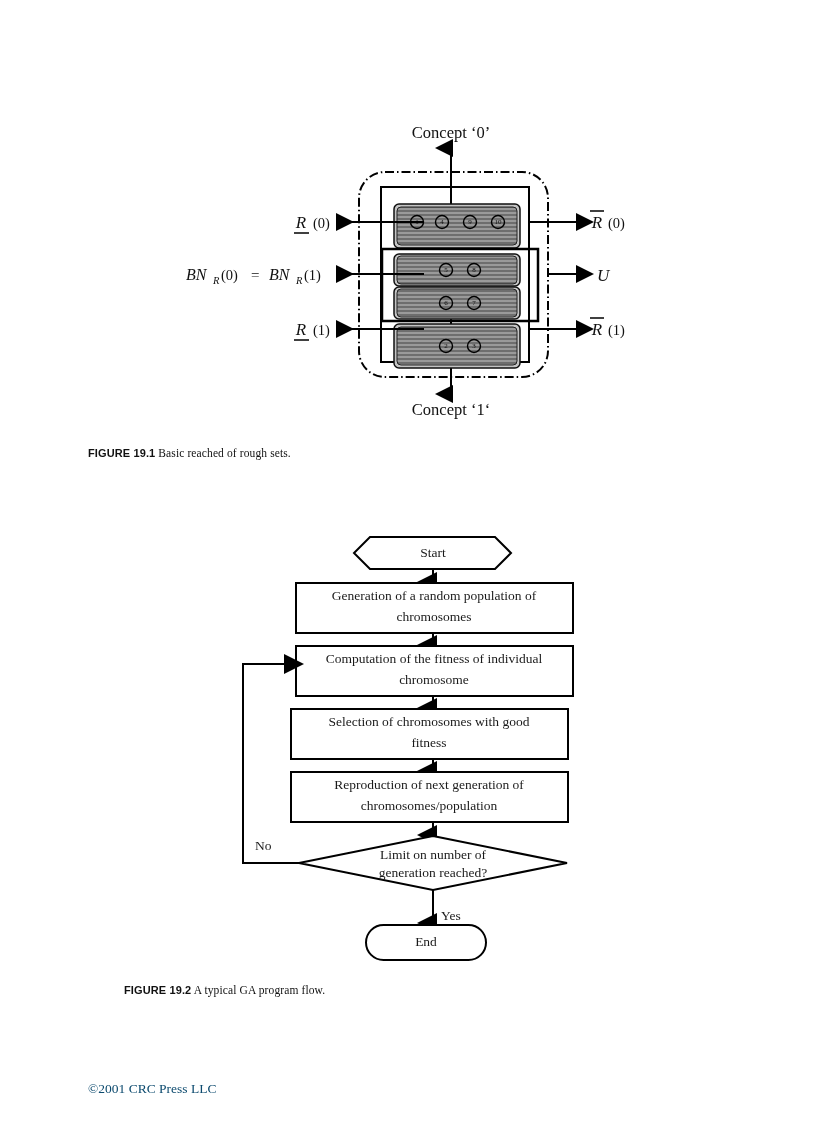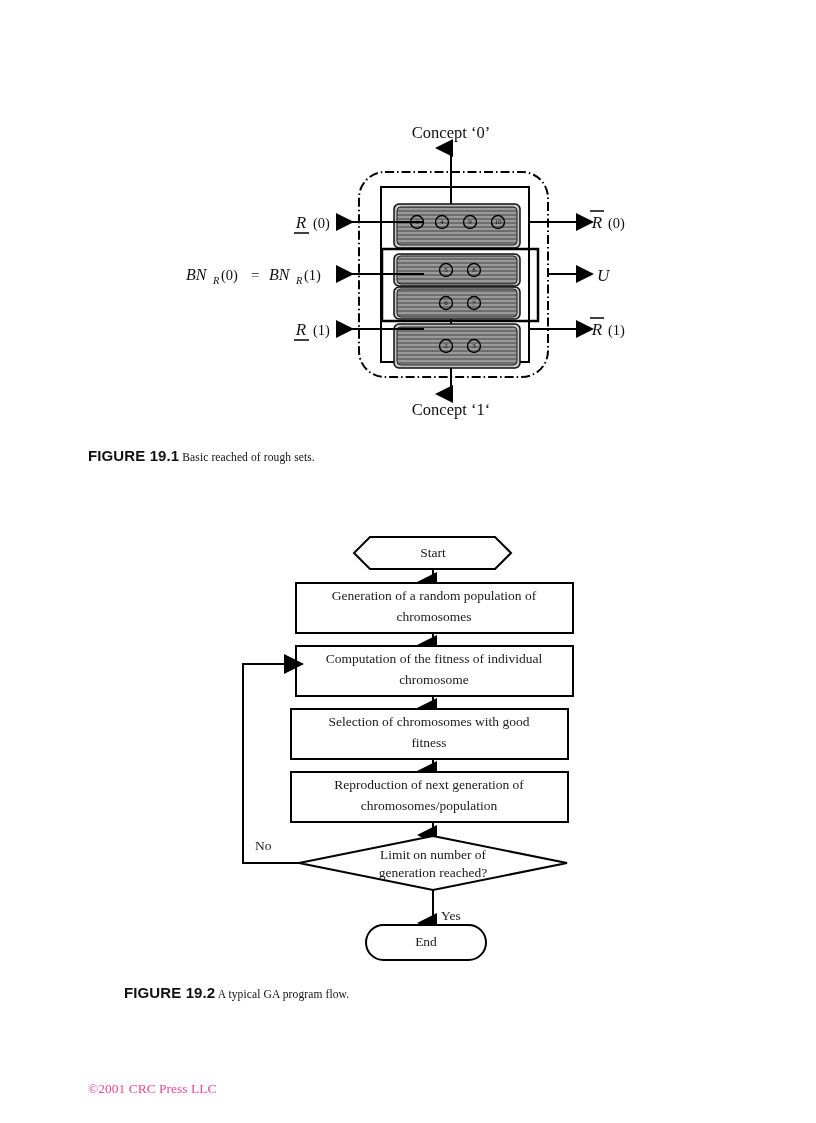--- a/index.html
+++ b/index.html
@@ -29,32 +29,32 @@
   .cap {
     position: absolute;
     font-family: "Liberation Serif", serif;
     font-size: 11.5px;
     color: #111;
     letter-spacing: 0.01em;
   }
   .cap .capnum {
     font-family: "Liberation Sans", sans-serif;
     font-weight: bold;
-    font-size: 15px;
+    font-size: 11px;
   }
   #cap1 { left: 88px; top: 447px; }
   #cap2 { left: 88px; top: 984px; padding-left: 36px; }
 
   #copyright {
     position: absolute;
     left: 88px;
     top: 1081px;
     font-family: "Liberation Serif", serif;
     font-size: 13.5px;
-    color: #ec4899;
+    color: #0c4a6e;
   }
 
   
   #fig2 {
     position: absolute;
     left: 0;
     top: 508px;
     width: 676px;
     height: 465px;
   }

